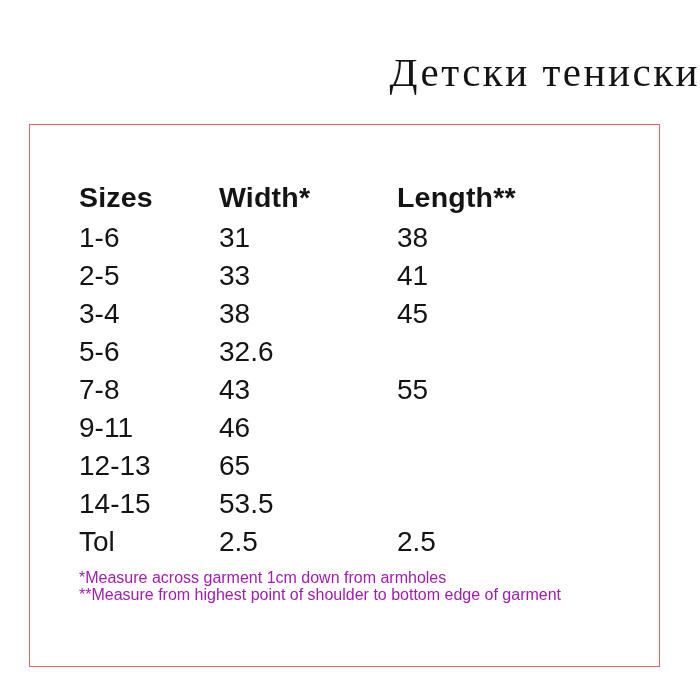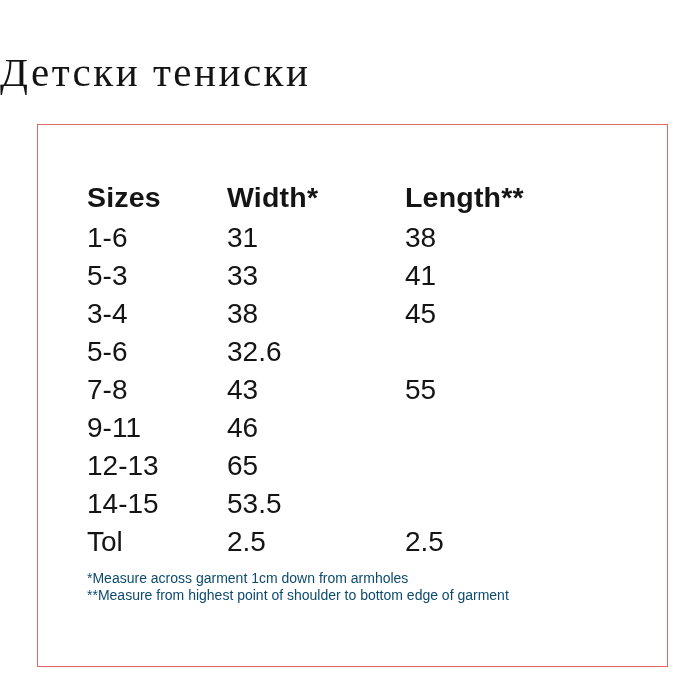--- a/index.html
+++ b/index.html
@@ -10,30 +10,30 @@
     background: #ffffff;
     overflow: hidden;
     font-family: "Liberation Sans", sans-serif;
   }
   .title {
     position: absolute;
     top: 48px;
     left: 0;
     width: 700px;
     margin: 0;
-    text-align: left;
+    text-align: right;
     font-family: "Liberation Serif", serif;
     font-weight: 500;
     font-size: 41px;
     letter-spacing: 2.5px;
     color: #141414;
   }
   .chart-box {
     position: absolute;
-    left: 37px;
+    left: 29px;
     top: 124px;
     width: 631px;
     height: 543px;
     box-sizing: border-box;
     border: 1.5px solid #e06666;
     background: #ffffff;
   }
   .size-table {
     position: absolute;
     left: 49px;
@@ -51,23 +51,23 @@
   .thead .tcell {
     font-weight: 700;
     font-size: 28.5px;
     letter-spacing: 0.2px;
   }
   .tbody { margin-top: 3px; }
   .footnotes {
     position: absolute;
     left: 49px;
     top: 445px;
-    font-size: 14px;
+    font-size: 16px;
     line-height: 16.5px;
-    color: #0c4a6e;
+    color: #a21caf;
     white-space: nowrap;
   }
 </style>
 </head>
 <body>
 
 <div class="page">
 
   <h1 class="title">Детски тениски</h1>
 
@@ -79,21 +79,21 @@
         <div class="tcell">Width*</div>
         <div class="tcell">Length**</div>
       </div>
       <div class="tbody">
           <div class="trow">
             <div class="tcell">1-6</div>
             <div class="tcell">31</div>
             <div class="tcell">38</div>
           </div>
           <div class="trow">
-            <div class="tcell">5-3</div>
+            <div class="tcell">2-5</div>
             <div class="tcell">33</div>
             <div class="tcell">41</div>
           </div>
           <div class="trow">
             <div class="tcell">3-4</div>
             <div class="tcell">38</div>
             <div class="tcell">45</div>
           </div>
           <div class="trow">
             <div class="tcell">5-6</div>

